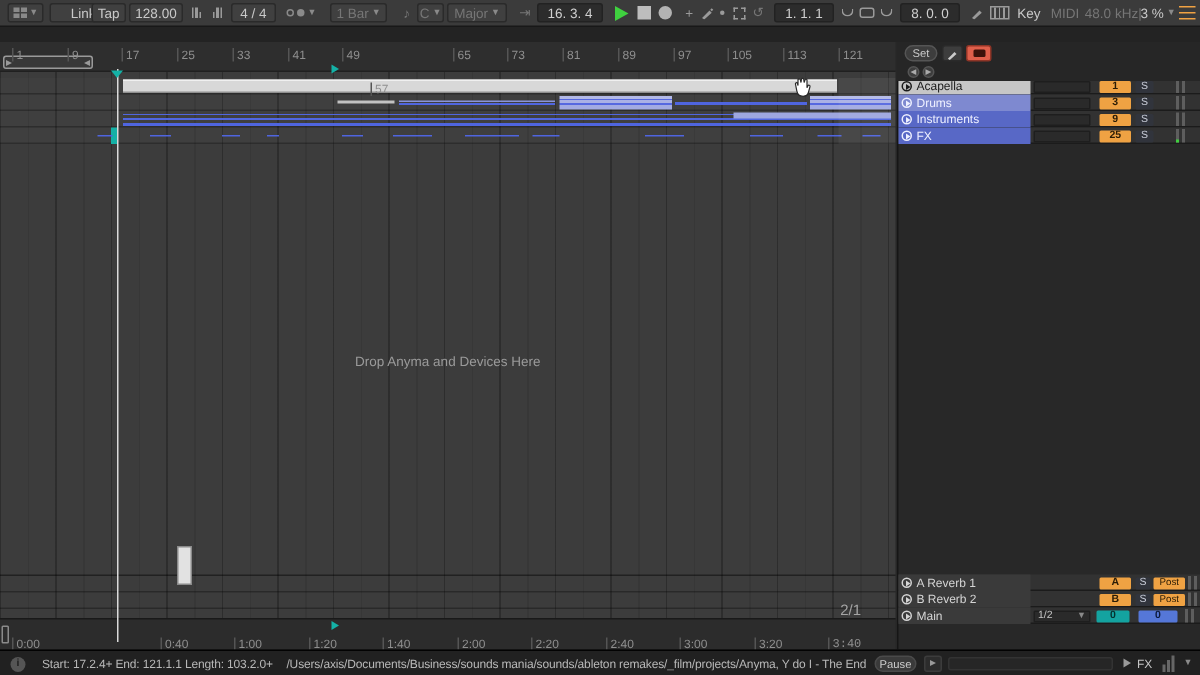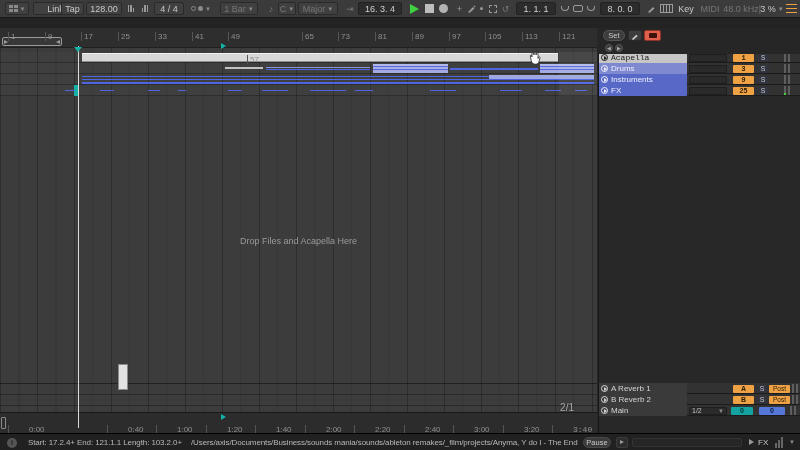--- a/index.html
+++ b/index.html
@@ -81,21 +81,21 @@
   .mrow-grid{position:absolute;left:90px;top:1.5px;width:38px;height:8px;background:#2a2a2a;border:1px solid #1e1e1e;color:#c5c5c5;font-size:7px;display:flex;align-items:center;justify-content:space-between;padding:0 2px;border-radius:1px}
   .mcue{position:absolute;left:132px;top:1.5px;width:22px;height:8px;background:#14a3a0;color:#05312f;font-size:7px;font-weight:bold;display:flex;align-items:center;justify-content:center;border-radius:1px}
   .mvol{position:absolute;left:160px;top:1.5px;width:26px;height:8px;background:#5577d8;color:#0d1a3d;font-size:7px;font-weight:bold;display:flex;align-items:center;justify-content:center;border-radius:1px}
   .zoomrow{position:absolute;left:0;width:202px;height:11px;background:transparent}
   .zicon{position:absolute;left:2px;top:1px;width:9px;height:9px;background:#efa243;border-radius:1px}
   .zicon i{position:absolute;left:2px;top:2px;width:2px;height:2px;background:#5a3c0a;box-shadow:3px 0 #5a3c0a,0 3px #5a3c0a,3px 3px #5a3c0a}
   .zval{position:absolute;left:13px;top:1px;width:27px;height:9px;background:#222;color:#f0a243;font-size:7.5px;display:flex;align-items:center;justify-content:center;border-radius:1px}
   .zh{position:absolute;top:1px;width:11px;height:9px;background:#373737;color:#bbb;font-size:7px;display:flex;align-items:center;justify-content:center;border-radius:1px}
   
   .time-ruler{position:absolute;top:412px;left:0;width:597px;height:21px;background:#2c2c2c;border-top:1px solid #191919;z-index:5}
-  .time-label{position:absolute;top:12px;font-size:8px;color:#8f8f8f;border-left:1px solid #555;padding-left:20px;height:9px;line-height:9px}
+  .time-label{position:absolute;top:12px;font-size:8px;color:#8f8f8f;border-left:1px solid #555;padding-left:2px;height:9px;line-height:9px}
   .tr-handle{position:absolute;left:1px;top:4px;width:5px;height:12px;border:1px solid #8a8a8a;border-radius:1px}
   .statusbar{position:absolute;top:433px;left:0;width:800px;height:17px;background:#212121;border-top:1px solid #020202;z-index:30;font-size:8px;color:#b8b8b8}
   .sb-icon{position:absolute;left:7px;top:3.5px;width:10px;height:10px;border-radius:50%;background:#555;display:flex;align-items:center;justify-content:center;color:#1d1d1d;font-size:7px;font-weight:bold}
   .sb-texts{position:absolute;left:28px;top:4px;width:550px;white-space:nowrap;overflow:hidden;letter-spacing:-.1px}
   .sb-texts span{margin-right:9px}
   .sb-pause{position:absolute;left:583px;top:2.5px;width:28px;height:11px;background:#3a3a3a;border:1px solid #4a4a4a;border-radius:6px;font-size:7.5px;color:#ccc;display:flex;align-items:center;justify-content:center}
   .sb-miniplay{position:absolute;left:616px;top:2.5px;width:12px;height:11px;background:#2c2c2c;border:1px solid #3c3c3c;border-radius:2px;display:flex;align-items:center;justify-content:center}
   .sb-miniplay i{width:0;height:0;border-left:4px solid #9a9a9a;border-top:2.5px solid transparent;border-bottom:2.5px solid transparent;display:block}
   .sb-progress{position:absolute;left:632px;top:3.5px;width:110px;height:9px;background:#262626;border:1px solid #333;border-radius:2px}
   .sb-fxarrow{position:absolute;left:749px;top:5px;width:0;height:0;border-left:5px solid #9a9a9a;border-top:3px solid transparent;border-bottom:3px solid transparent}
@@ -280,39 +280,39 @@
       <div class="clip k-dash" style="left: 355px; width: 18px; top: 5px; height: 1px;"></div>
       <div class="clip k-dash" style="left: 430px; width: 26px; top: 5px; height: 1px;"></div>
       <div class="clip k-dash" style="left: 500px; width: 22px; top: 5px; height: 1px;"></div>
       <div class="clip k-dash" style="left: 545px; width: 16px; top: 5px; height: 1px;"></div>
       <div class="clip k-dash" style="left: 575px; width: 12px; top: 5px; height: 1px;"></div>
     </div>
   <div class="after-end"></div>
   <div class="ret-line" style="top:335px;border-top-color:rgba(0,0,0,.45)"></div>
   <div class="ret-line" style="top:346px"></div>
   <div class="ret-line" style="top:357px"></div>
-  <div class="drop-hint">Drop Files and Acapella Here</div>
+  <div class="drop-hint">Drop Anyma and Devices Here</div>
   <div class="grid-label">2/1</div>
   <div class="ghost-clip"></div>
 </div>
 
 <div class="playhead"></div>
 <div class="tealtri" style="left:74px;top:47px;border-left:4.5px solid transparent;border-right:4.5px solid transparent;border-top:5px solid #14b1a6"></div>
 <div class="tealtri" style="left:221px;top:43px;border-top:3px solid transparent;border-bottom:3px solid transparent;border-left:5px solid #14b1a6"></div>
 <div class="tealtri" style="left:221px;top:414px;border-top:3px solid transparent;border-bottom:3px solid transparent;border-left:5px solid #14b1a6"></div>
 
 <div class="hand-cursor">
   <svg width="15" height="15" viewBox="0 0 15 15">
       <path d="M5 2 C5.6 1.4 6.4 1.6 6.6 2.3 L7 4 L7.3 1.8 C7.4 1 8.6 1 8.8 1.8 L9.1 4 L9.7 2.2 C10 1.4 11 1.6 11 2.5 L11 7.5 L11.6 6.2 C12 5.4 13.2 5.8 13 6.7 L12 10.5 C11.6 12.2 10.2 13.2 8.4 13.2 C6 13.2 4.6 11.8 4.2 9.6 L3.3 5 C3.1 4.1 4.3 3.8 4.6 4.6 L5 6 Z" fill="#ffffff" stroke="#2a2a2a" stroke-width="0.8"></path>
     </svg>
 </div>
 
 <div class="panel">
   <div id="track-rows">
-      <div class="trow" style="top: 4px; font-family: Liberation Mono, monospace;">
+      <div class="trow" style="top: 4px;">
         <div class="tname" style="background: rgb(198, 198, 198); color: rgb(27, 27, 27);">
           <div class="fold">
             <div class="ftri"></div>
           </div>
           <div class="tlabel">Acapella</div>
         </div>
         <div class="tstrip"></div>
         <div class="tnum">1</div>
         <div class="tsolo">S</div>
         <div class="tmeter">

